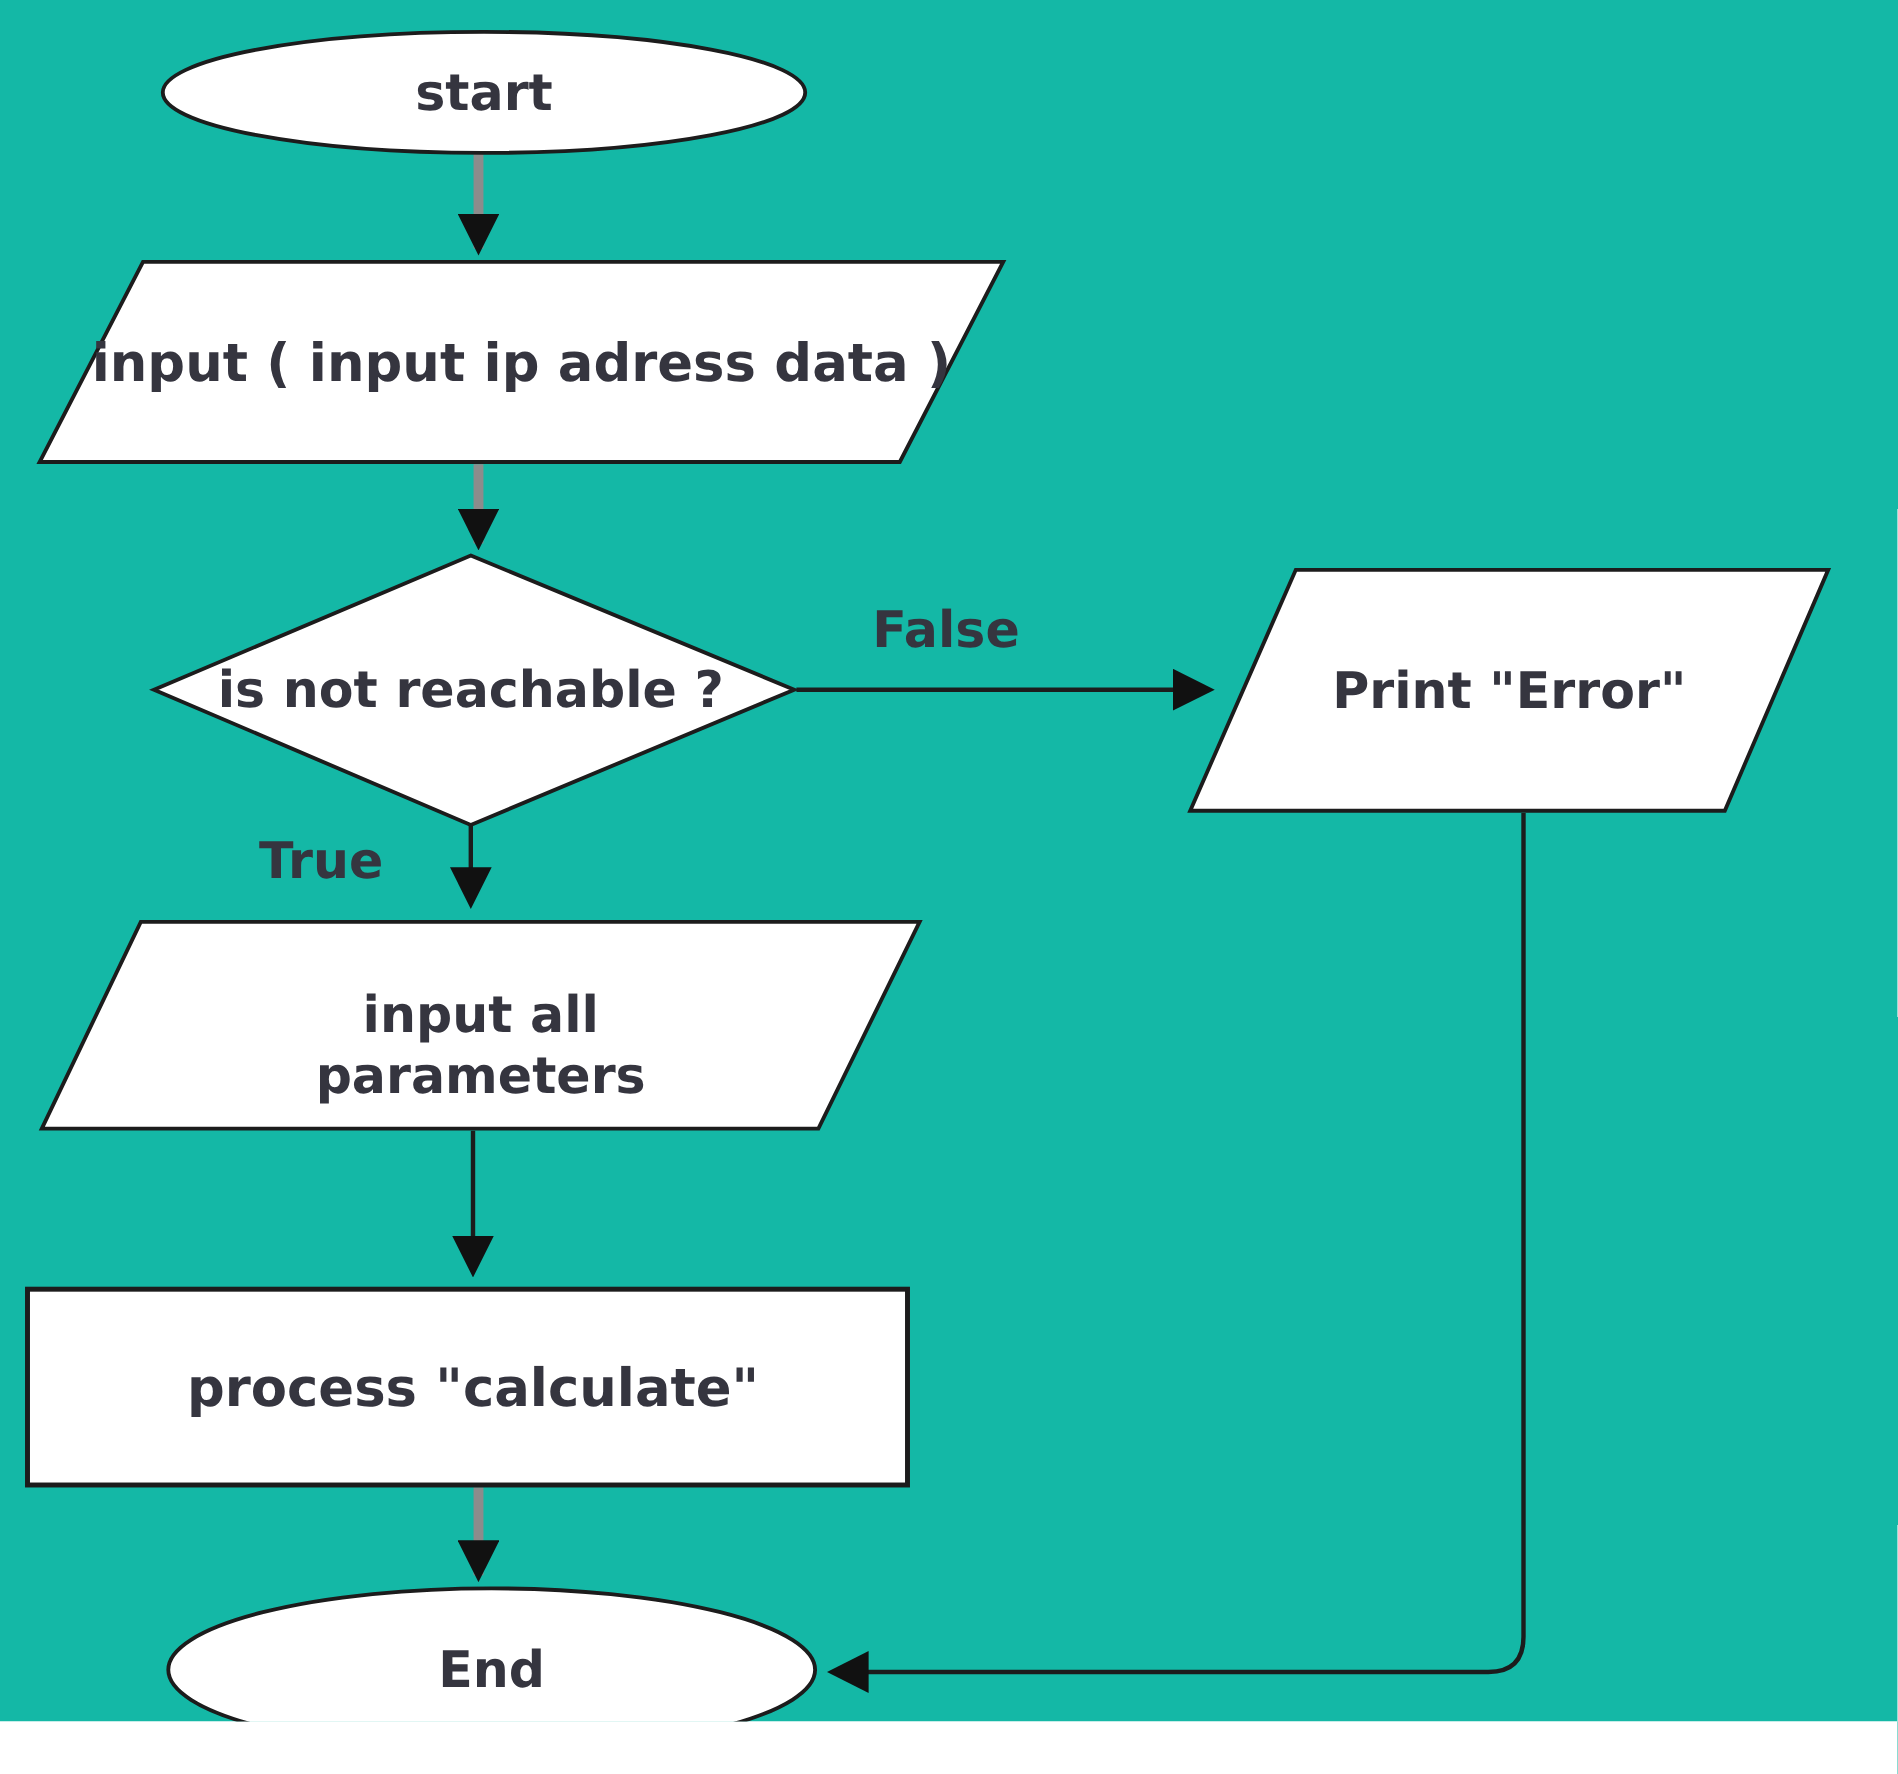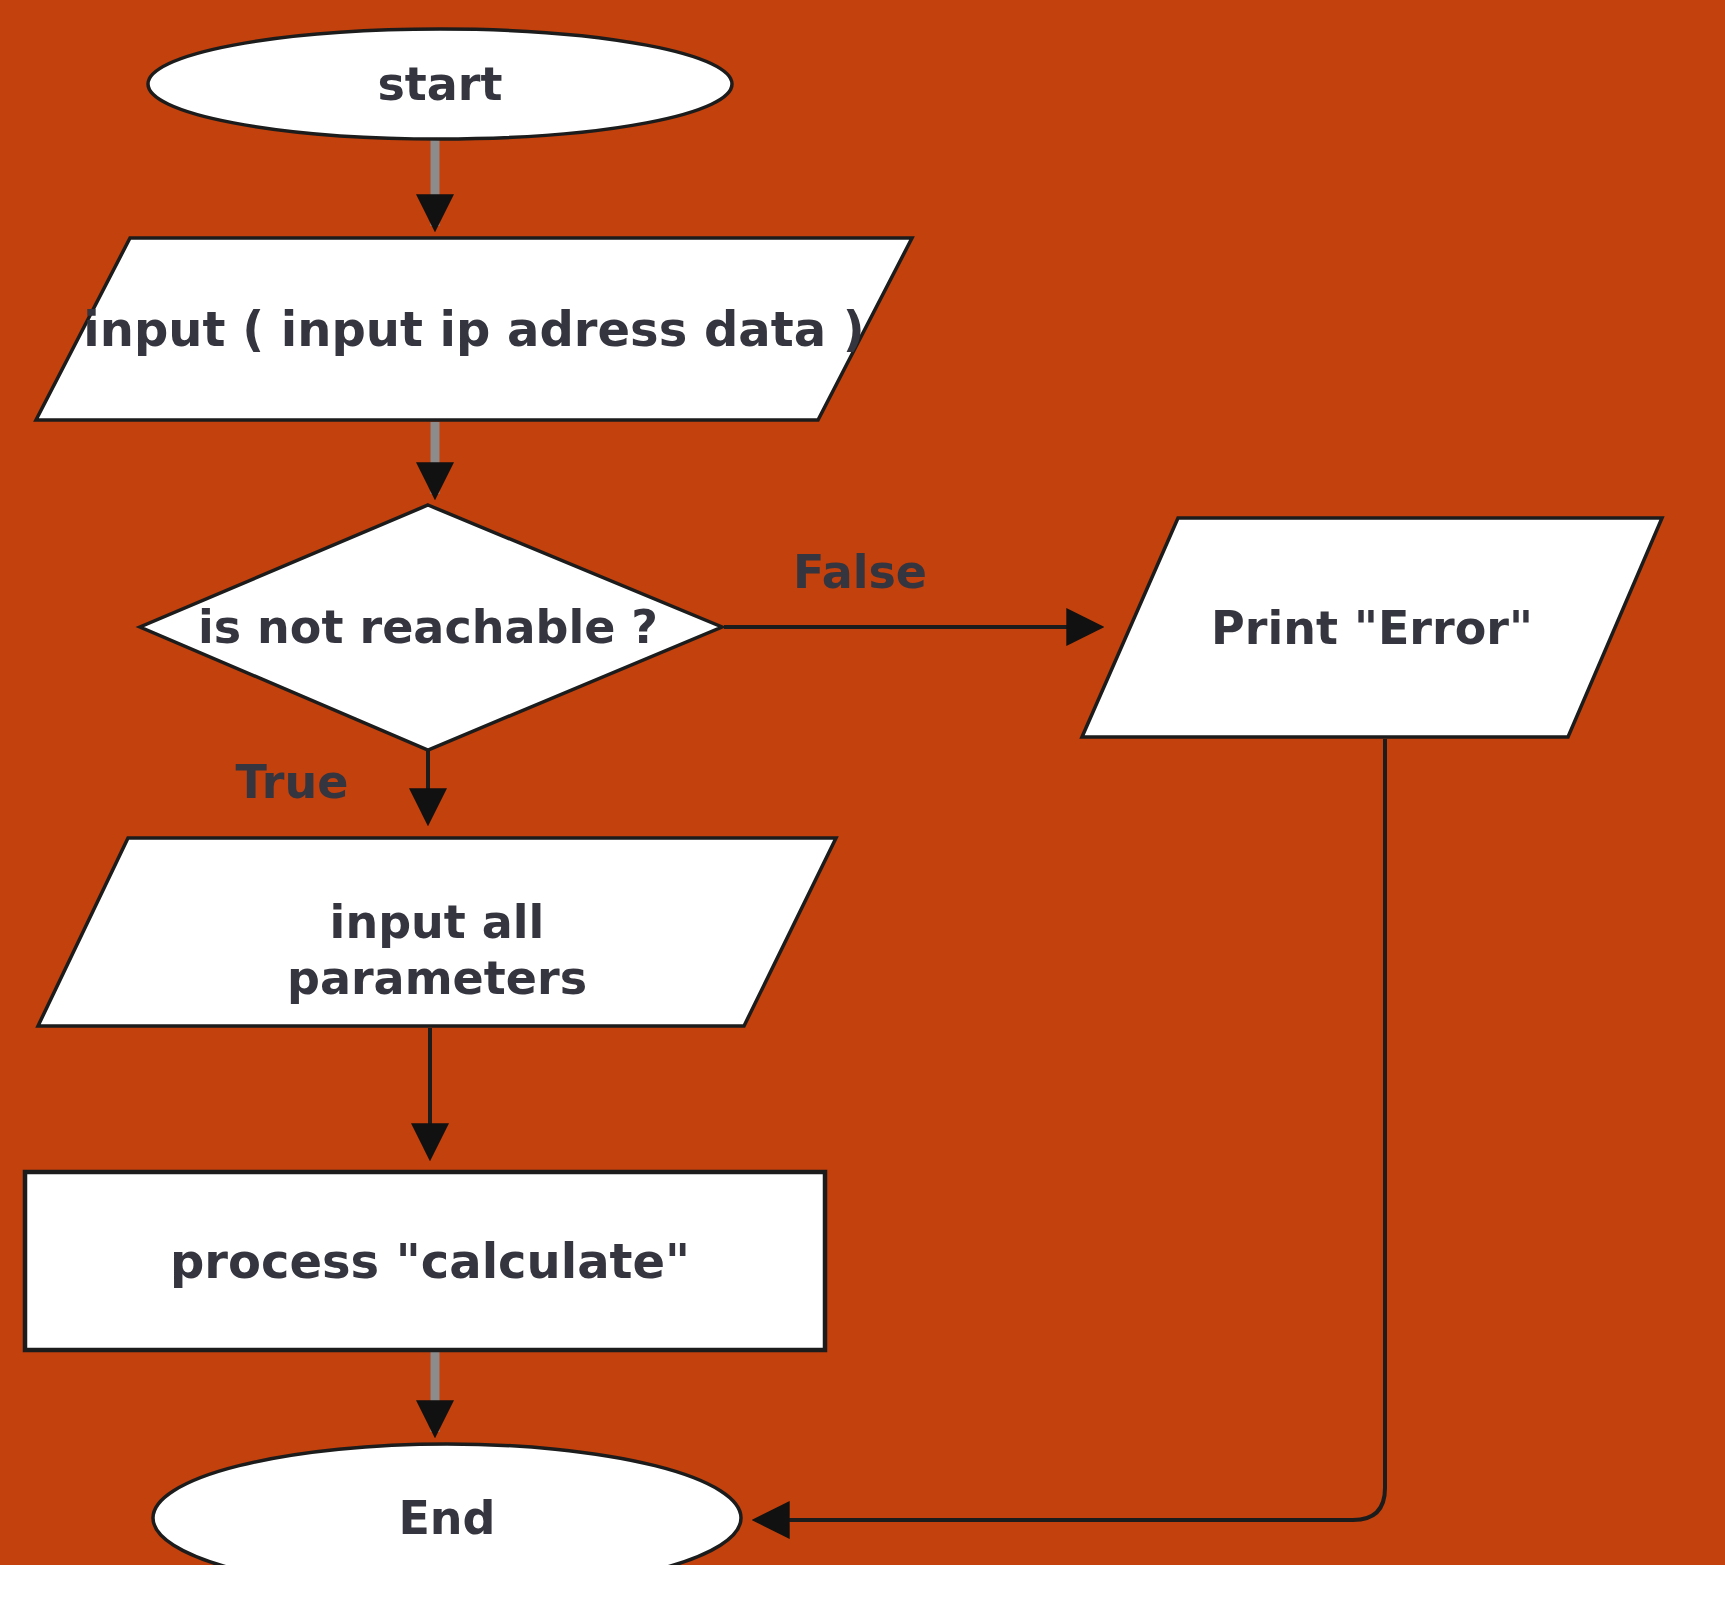--- a/index.html
+++ b/index.html
@@ -4,21 +4,21 @@
 <style>
   html, body {
     margin: 0;
     padding: 0;
     background: #ffffff;
   }
   .stage {
     position: relative;
     width: 1725px;
     height: 1565px;
-    background: #c2410c;
+    background: #14b8a6;
     font-family: "DejaVu Sans", sans-serif;
   }
   svg text {
     font-family: "DejaVu Sans", sans-serif;
     font-weight: 600;
     fill: #35353f;
   }
   .shape {
     fill: #ffffff;
     stroke: #1c1c1c;

